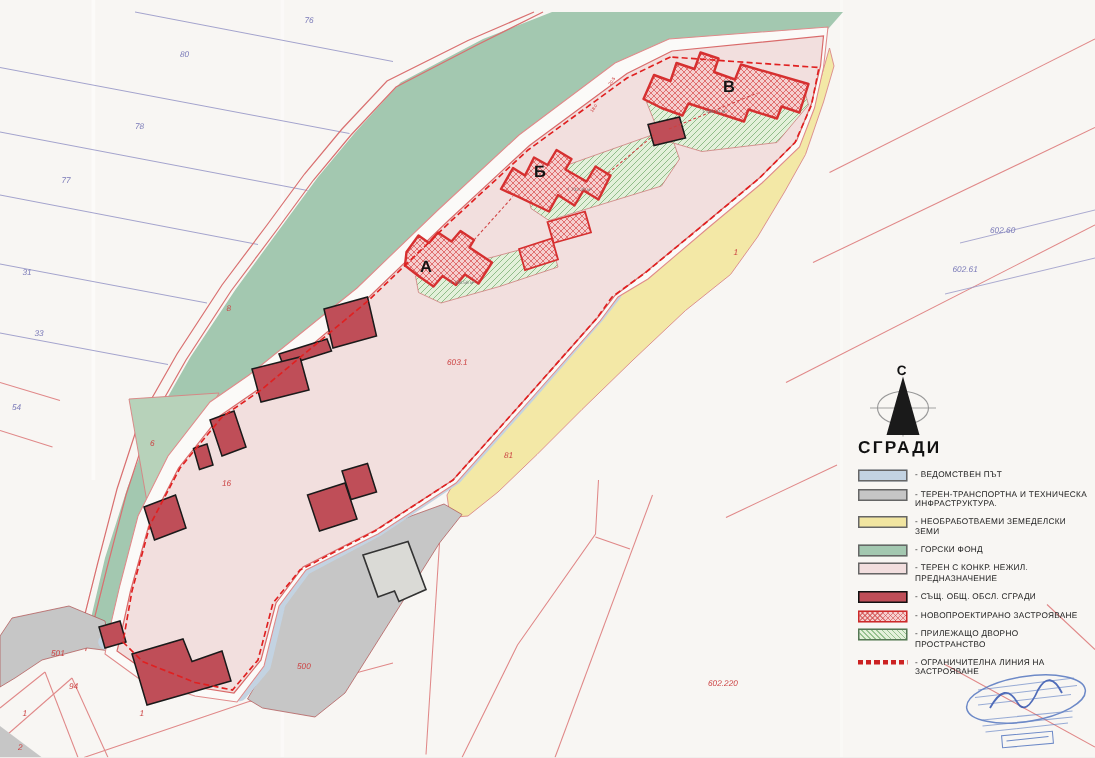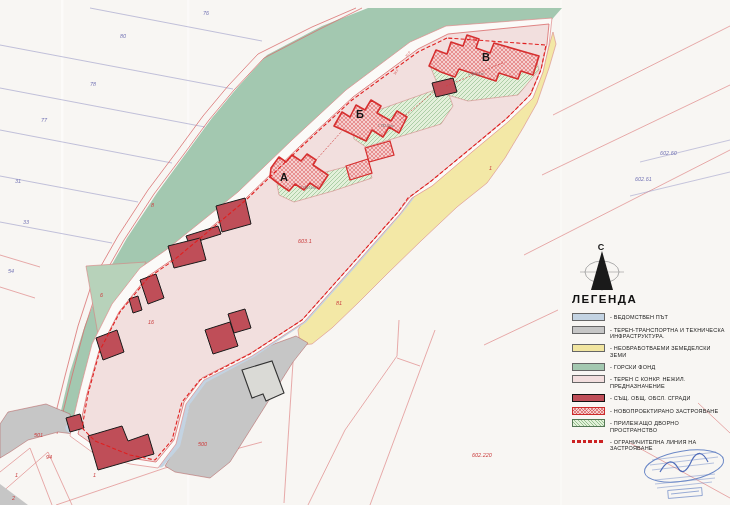--- a/index.html
+++ b/index.html
@@ -210,21 +210,21 @@
         <text x="482" y="61" class="building">В</text>
         <text x="300" y="189" class="area">1 738.56 м²</text>
         <text x="378" y="127" class="area">1 732.30 м²</text>
         <text x="468" y="75" class="area">1 486.14 м²</text>
         <text x="407" y="57" class="dim" transform="rotate(-55 407 57)">20.5</text>
         <text x="395" y="75" class="dim" transform="rotate(-55 395 75)">18.0</text>
       </g>
 </svg>
 
 <div class="legend">
-  <div class="legend-title">ЛЕГЕНДА</div>
+  <div class="legend-title">СГРАДИ</div>
   <div id="legend-items">
         <div class="legend-row">
           <span class="sw sw-road"></span>
           <span class="lg-text">- ВЕДОМСТВЕН ПЪТ</span>
         </div>
         <div class="legend-row">
           <span class="sw sw-infra"></span>
           <span class="lg-text">- ТЕРЕН-ТРАНСПОРТНА И ТЕХНИЧЕСКА ИНФРАСТРУКТУРА.</span>
         </div>
         <div class="legend-row">

